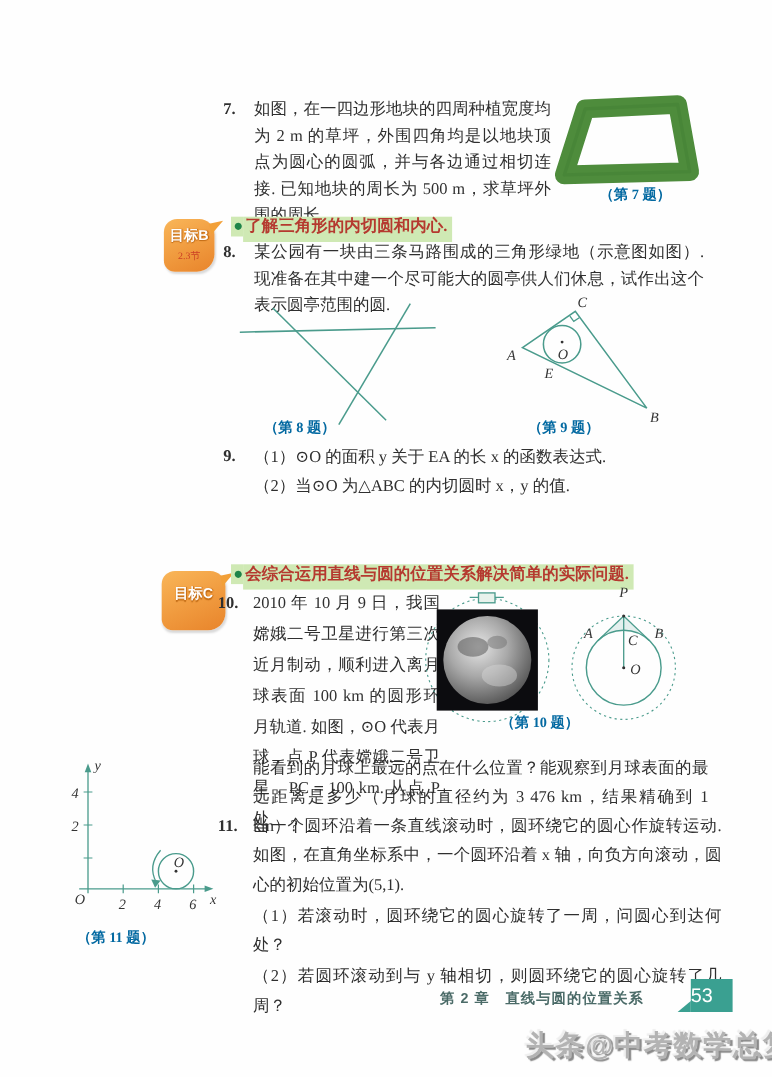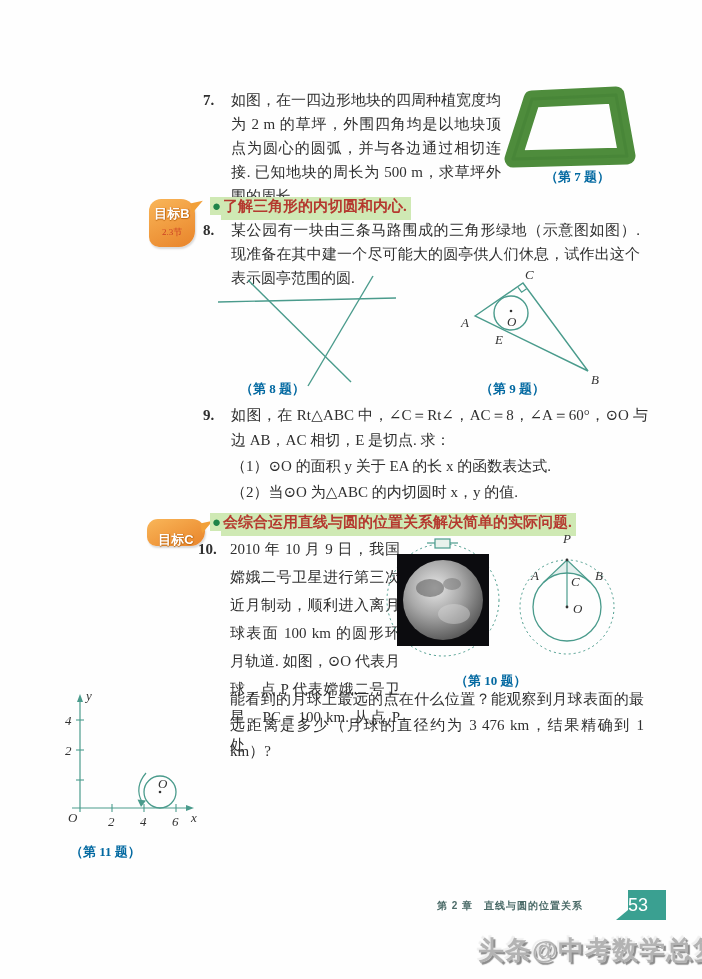--- a/index.html
+++ b/index.html
@@ -31,23 +31,23 @@
     color:#fff; font-weight:bold; font-size:13px; padding-top:6px;
     text-shadow:0 1px 1px #c06a14, 1px 0 1px #c06a14;
   }
   .badge .bsub {
     font-family:Liberation Serif, serif;
     color:#cc4125; font-size:9px; padding-top:3px;
   }
   .fig { position:absolute; }
   .lbl { font-style:italic; font-size:13px; fill:#333; font-family:"Liberation Serif","DejaVu Serif",serif; }
   #footer-chapter {
-    position:absolute; left:400px; top:899px; width:220px; text-align:center;
+    position:absolute; left:400px; top:899px; width:220px; text-align:left;
     font-family:"Liberation Sans","DejaVu Sans",sans-serif;
-    font-size:10px; font-weight:bold; color:#4b6b68; letter-spacing:1px;
+    font-size:13px; font-weight:bold; color:#4b6b68; letter-spacing:1px;
   }
   #page-badge {
     position:absolute; left:628px; top:890px; width:38px; height:30px;
     background:#3aa091; color:#fff; text-align:left; line-height:30px;
     font-family:"Liberation Sans","DejaVu Sans",sans-serif; font-size:18px; font-weight:normal;
   }
   #page-badge .notch {
     position:absolute; left:-12px; bottom:0; width:0; height:0;
     border-right:12px solid #3aa091; border-top:10px solid transparent;
   }
@@ -105,27 +105,26 @@
     <text class="lbl" x="80" y="11">C</text>
     <text class="lbl" x="146" y="116">B</text>
     <text class="lbl" x="50" y="76">E</text>
     <text class="lbl" x="62" y="58">O</text>
   </svg>
   <div class="caption" style="left:480px; top:380px; width:150px;">（第 9 题）</div>
 
   <div class="prob" style="left:203px; top:403px; width:445px; line-height:25px;">
     <div class="num">9.</div>
     <div class="body">
-      <span>如图，在 Rt△ABC 中，∠C＝Rt∠，AC＝8，∠A＝60°，⊙O 与边 AB，AC 相切，E 是切点. 求：</span>
       <div class="subitem">（1）⊙O 的面积 y 关于 EA 的长 x 的函数表达式.</div>
       <div class="subitem">（2）当⊙O 为△ABC 的内切圆时 x，y 的值.</div>
     </div>
   </div>
 
-  <div class="badge" style="left:147px; top:519px; width:58px; height:27px;">
+  <div class="badge" style="left:147px; top:519px; width:58px; height:54px;">
     <div class="tail"></div>
     <div class="blabel" style="padding-top:12px;">目标C</div>
   </div>
   <div class="goal-line" style="left:210px; top:512px;text-align:right;">
     <span class="bullet">●</span><span class="gtxt">会综合运用直线与圆的位置关系解决简单的实际问题.</span>
   </div>
 
   <div class="prob" style="left:198px; top:535px; width:202px; line-height:28px;">
     <div class="num" style="flex:0 0 32px;">10.</div>
     <div class="body">2010 年 10 月 9 日，我国嫦娥二号卫星进行第三次近月制动，顺利进入离月球表面 100 km 的圆形环月轨道. 如图，⊙O 代表月球，点 P 代表嫦娥二号卫星，PC＝100 km. 从点 P 处</div>
@@ -159,21 +158,21 @@
     <line x1="75" y1="28" x2="98.5" y2="50.4" stroke="#4a9b8c" stroke-width="1.2"></line>
     <line x1="75" y1="28" x2="75" y2="75" stroke="#4a9b8c" stroke-width="1.2"></line>
     <circle cx="75" cy="28" r="1.4" fill="#333"></circle>
     <circle cx="75" cy="75" r="1.4" fill="#333"></circle>
     <text class="lbl" x="71" y="11">P</text>
     <text class="lbl" x="39" y="48">A</text>
     <text class="lbl" x="103" y="48">B</text>
     <text class="lbl" x="79" y="54">C</text>
     <text class="lbl" x="81" y="81">O</text>
   </svg>
-  <div class="caption" style="left:455px; top:648px; width:140px;margin-top:24px;">（第 10 题）</div>
+  <div class="caption" style="left:455px; top:648px; width:140px;">（第 10 题）</div>
 
   <div style="position:absolute; left:230px; top:686px; width:414px; font-size:15px; line-height:26px; text-align:justify;">能看到的月球上最远的点在什么位置？能观察到月球表面的最远距离是多少（月球的直径约为 3 476 km，结果精确到 1 km）?</div>
 
   <svg class="fig" style="left:48px; top:682px;" width="152" height="160" viewBox="0 0 152 160">
 
     <line x1="32" y1="130" x2="32" y2="18" stroke="#4a9b8c" stroke-width="1.2"></line>
     <polygon points="32,12 29,20 35,20" fill="#4a9b8c"></polygon>
     <line x1="24" y1="126" x2="140" y2="126" stroke="#4a9b8c" stroke-width="1.2"></line>
     <polygon points="146,126 138,123 138,129" fill="#4a9b8c"></polygon>
 
@@ -196,20 +195,28 @@
 
     <path d="M 98 91 Q 86 105 94 120" fill="none" stroke="#4a9b8c" stroke-width="1.2"></path>
     <polygon points="93,125 89.5,117.5 98,118.5" fill="#4a9b8c"></polygon>
 
     <text class="lbl" x="20" y="140">O</text>
     <text class="lbl" x="143" y="140">x</text>
     <text class="lbl" x="38" y="18">y</text>
   </svg>
   <div class="caption" style="left:70px; top:843px; width:115px;">（第 11 题）</div>
 
+  <div class="prob" style="left:198px; top:738px; width:458px; line-height:27px;">
+    <div class="num" style="flex:0 0 32px;">11.</div>
+    <div class="body">
+      <span>当一个圆环沿着一条直线滚动时，圆环绕它的圆心作旋转运动. 如图，在直角坐标系中，一个圆环沿着 x 轴，向负方向滚动，圆心的初始位置为(5,1).</span>
+      <div class="subitem">（1）若滚动时，圆环绕它的圆心旋转了一周，问圆心到达何处？</div>
+      <div class="subitem">（2）若圆环滚动到与 y 轴相切，则圆环绕它的圆心旋转了几周？</div>
+    </div>
+  </div>
 
   <div id="footer-chapter">第 2 章　直线与圆的位置关系</div>
   <div id="page-badge">
     <div class="notch"></div>
     <span>53</span>
   </div>
 
   <div id="watermark">头条@中考数学总复习</div>
 
 </div>

